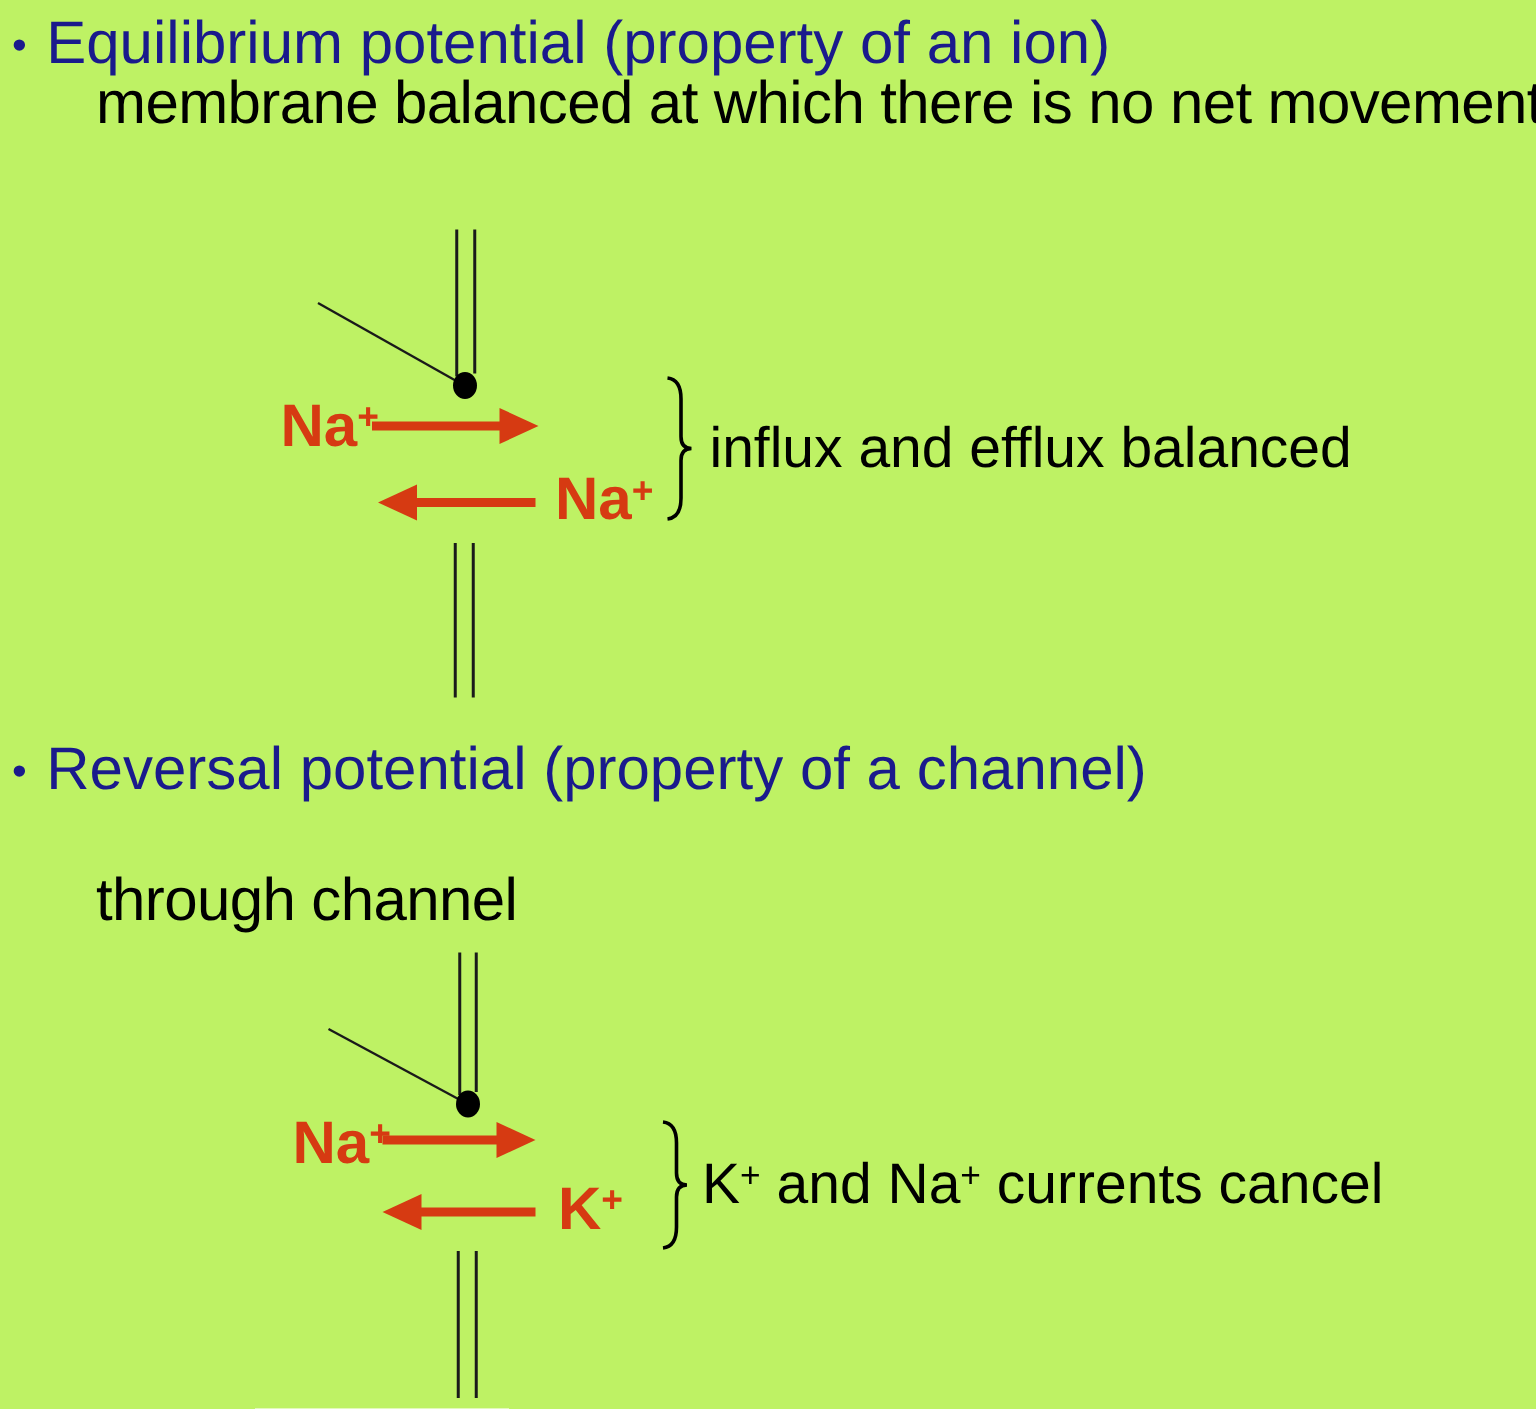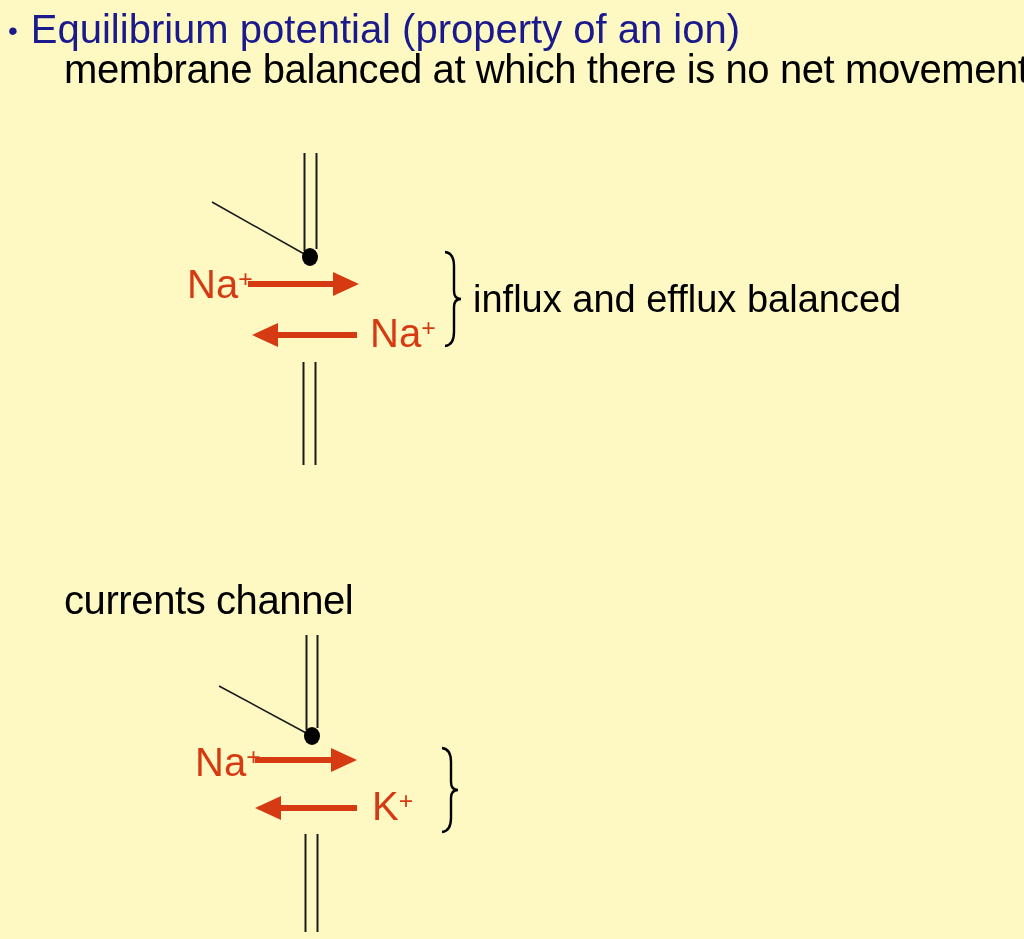--- a/index.html
+++ b/index.html
@@ -1,28 +1,28 @@
 <!DOCTYPE html>
 <html><head>
 <meta charset="utf-8">
 <style>
   html,body{margin:0;padding:0;background:#ffffff;}
   #slide{
     position:relative;
     width:1024px;height:939px;
-    background:#fef9c3;
+    background:#bef264;
     overflow:hidden;
     font-family:"Liberation Sans", sans-serif;
     color:#000;
   }
   .txt{position:absolute;white-space:nowrap;line-height:47px;}
   .heading{font-size:40px;color:#1a1a8c;left:8px;}
   .bullet{font-size:28px;margin-right:13px;position:relative;top:-3px;}
   .body{font-size:40px;color:#000;left:64px;letter-spacing:-0.4px;}
-  .ion{font-size:40px;color:#d63a12;}
+  .ion{font-size:40px;color:#d63a12;font-weight:bold;}
   .ion sup,.ann sup{font-size:0.62em;position:relative;top:0.12em;vertical-align:super;line-height:0;}
   .ann{font-size:38px;color:#000;}
   #gfx{position:absolute;left:0;top:0;}
 </style>
 </head>
 <body>
 
 <div id="slide">
 
   <svg id="gfx" width="1024" height="939" viewBox="0 0 1024 939">
@@ -68,18 +68,22 @@
 
   <div class="txt heading" style="top:6px">
     <span class="bullet">•</span><span>Equilibrium potential (property of an ion)</span>
   </div>
   <div class="txt body" style="top:46px">membrane balanced at which there is no net movement</div>
 
   <div class="txt ion" style="left:187px;top:261px"><span>Na</span><sup>+</sup></div>
   <div class="txt ion" style="left:370px;top:310px"><span>Na</span><sup>+</sup></div>
   <div class="txt ann" style="left:473px;top:276px">influx and efflux balanced</div>
 
-  <div class="txt body" style="top:577px">currents channel</div>
+  <div class="txt heading" style="top:490px">
+    <span class="bullet">•</span><span>Reversal potential (property of a channel)</span>
+  </div>
+  <div class="txt body" style="top:577px">through channel</div>
 
   <div class="txt ion" style="left:195px;top:739px"><span>Na</span><sup>+</sup></div>
   <div class="txt ion" style="left:372px;top:783px"><span>K</span><sup>+</sup></div>
+  <div class="txt ann" style="left:468px;top:767px"><span>K</span><sup>+</sup><span> and Na</span><sup>+</sup><span> currents cancel</span></div>
 
 </div>
 
 </body></html>

